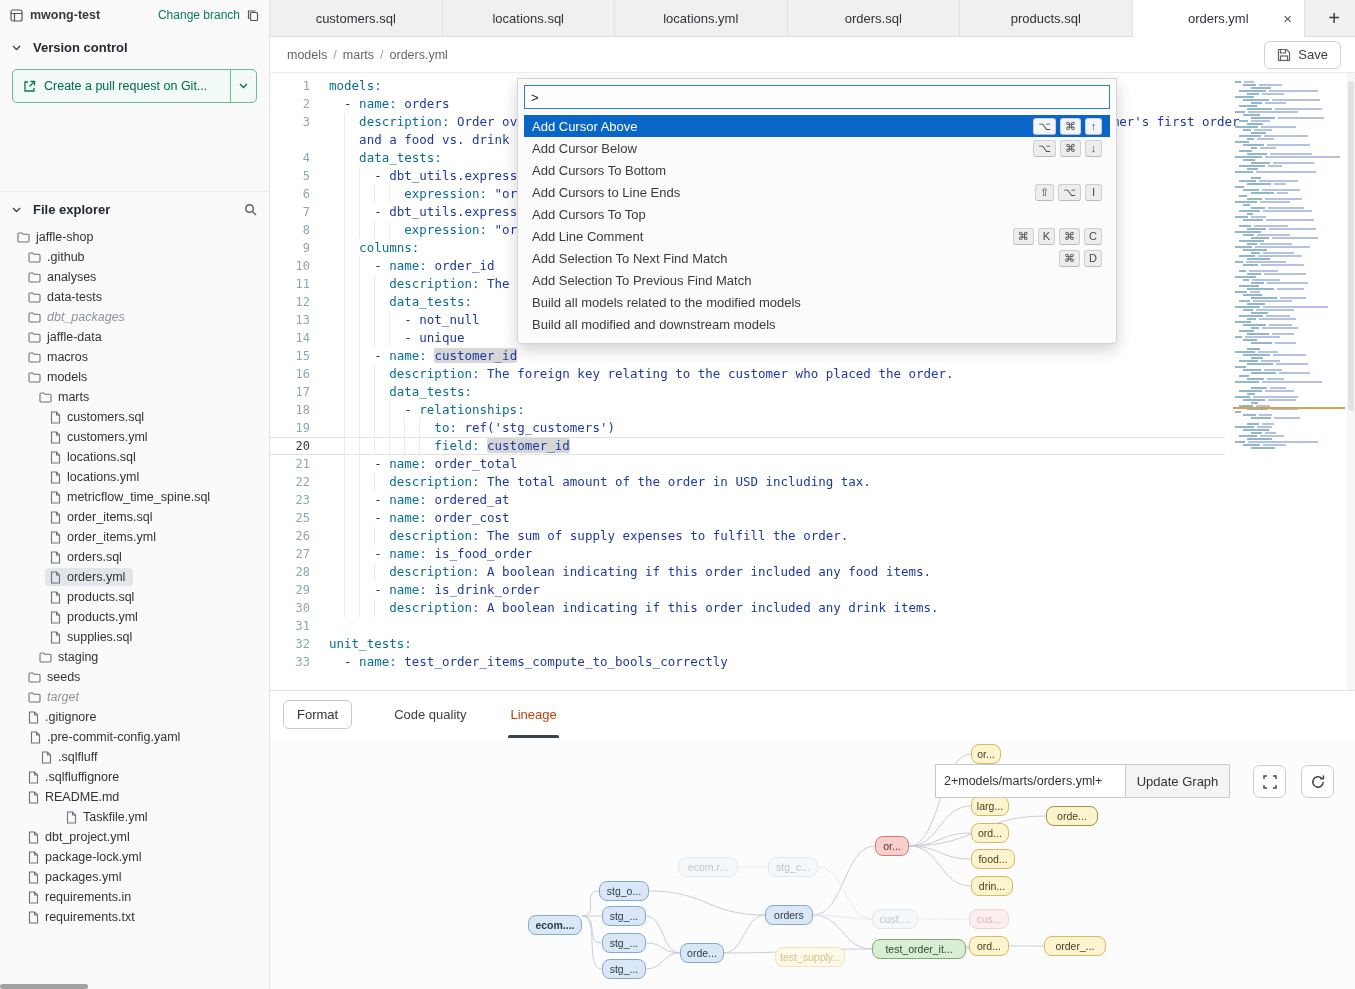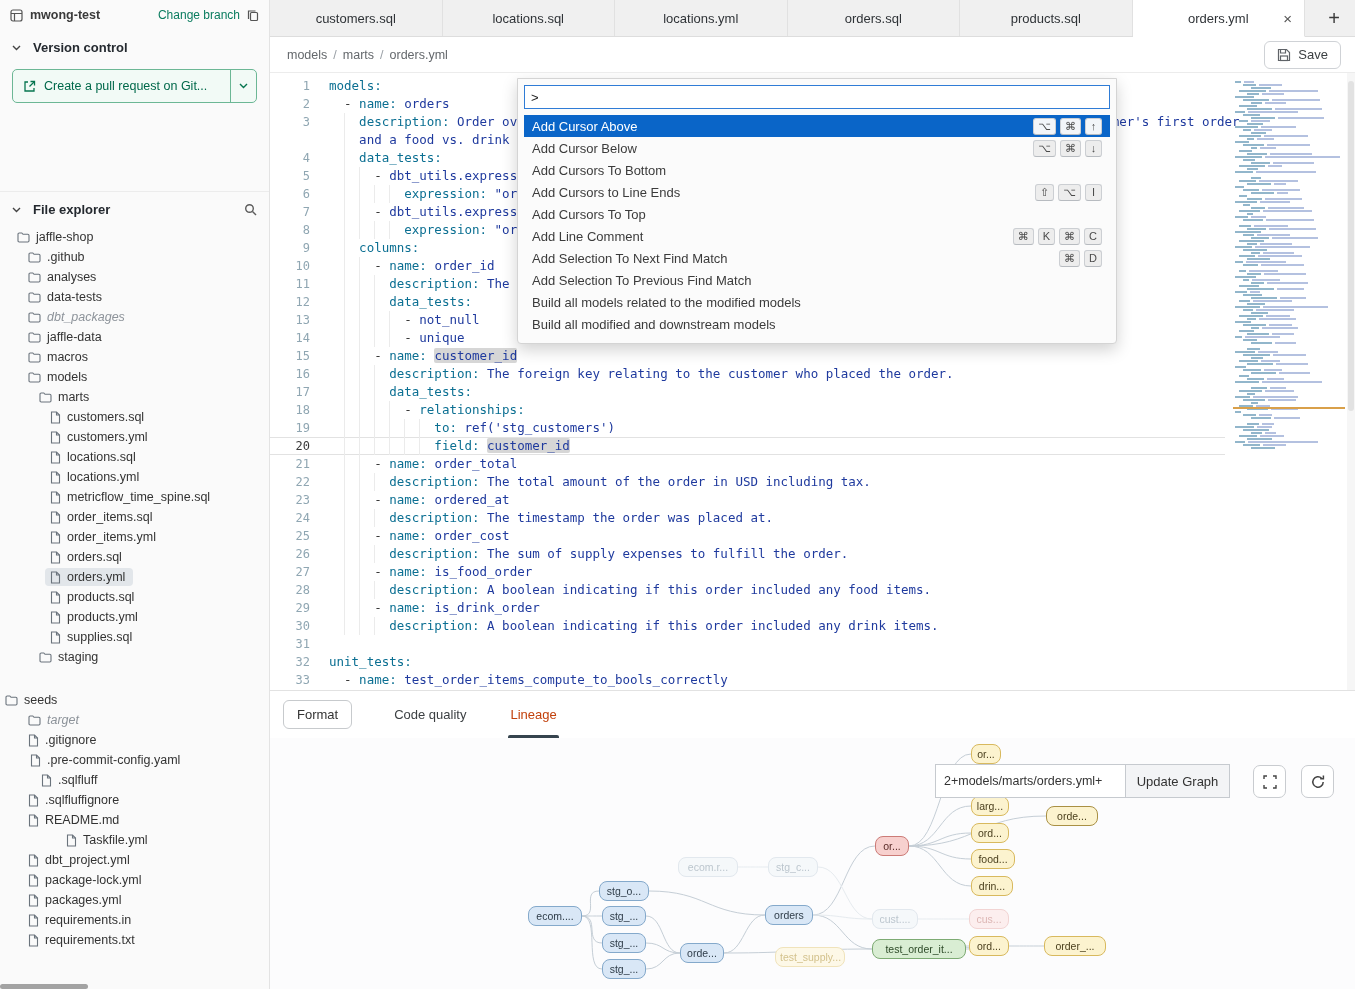--- a/index.html
+++ b/index.html
@@ -399,21 +399,21 @@
           <div class="trow" style="padding-left: 34px;">
             <span class="rowbox">
               <span class="ticon">
                 <svg width="13" height="11" viewBox="0 0 13 11">
                   <path d="M1 2.2C1 1.5 1.5 1 2.2 1h2.6L6 2.3h4.8c.7 0 1.2.5 1.2 1.2v5.3c0 .7-.5 1.2-1.2 1.2H2.2C1.5 10 1 9.5 1 8.8z" fill="none" stroke="#6a737c" stroke-width="1.1"></path>
                 </svg>
               </span>
               <span class="tlabel">staging</span>
             </span>
           </div>
-          <div class="trow" style=" margin-top: 23px;">
+          <div class="trow" style="padding-left: 23px;">
             <span class="rowbox">
               <span class="ticon">
                 <svg width="13" height="11" viewBox="0 0 13 11">
                   <path d="M1 2.2C1 1.5 1.5 1 2.2 1h2.6L6 2.3h4.8c.7 0 1.2.5 1.2 1.2v5.3c0 .7-.5 1.2-1.2 1.2H2.2C1.5 10 1 9.5 1 8.8z" fill="none" stroke="#6a737c" stroke-width="1.1"></path>
                 </svg>
               </span>
               <span class="tlabel">seeds</span>
             </span>
           </div>
           <div class="trow" style="padding-left: 23px;">
@@ -619,21 +619,20 @@
           <div class="crow"><span class="gut">14</span><span class="ctext"><i class="g" style="left: 15.06px;"></i><i class="g" style="left: 30.12px;"></i><i class="g" style="left: 45.18px;"></i><i class="g" style="left: 60.24px;"></i><span class="tp">          - </span><span class="tv">unique</span></span></div>
           <div class="crow"><span class="gut">15</span><span class="ctext"><i class="g" style="left: 15.06px;"></i><i class="g" style="left: 30.12px;"></i><span class="tp">      - </span><span class="tk">name:</span><span class="tv"> </span><span class="th">customer_id</span></span></div>
           <div class="crow"><span class="gut">16</span><span class="ctext"><i class="g" style="left: 15.06px;"></i><i class="g" style="left: 30.12px;"></i><i class="g" style="left: 45.18px;"></i><span class="tp">        </span><span class="tk">description:</span><span class="tv"> The foreign key relating to the customer who placed the order.</span></span></div>
           <div class="crow"><span class="gut">17</span><span class="ctext"><i class="g" style="left: 15.06px;"></i><i class="g" style="left: 30.12px;"></i><i class="g" style="left: 45.18px;"></i><span class="tp">        </span><span class="tk">data_tests:</span></span></div>
           <div class="crow"><span class="gut">18</span><span class="ctext"><i class="g" style="left: 15.06px;"></i><i class="g" style="left: 30.12px;"></i><i class="g" style="left: 45.18px;"></i><i class="g" style="left: 60.24px;"></i><span class="tp">          - </span><span class="tk">relationships:</span></span></div>
           <div class="crow"><span class="gut">19</span><span class="ctext"><i class="g" style="left: 15.06px;"></i><i class="g" style="left: 30.12px;"></i><i class="g" style="left: 45.18px;"></i><i class="g" style="left: 60.24px;"></i><i class="g" style="left: 75.3px;"></i><i class="g" style="left: 90.36px;"></i><span class="tp">              </span><span class="tk">to:</span><span class="tv"> ref('stg_customers')</span></span></div>
           <div class="crow cur"><span class="gut">20</span><span class="ctext"><i class="g" style="left: 15.06px;"></i><i class="g" style="left: 30.12px;"></i><i class="g" style="left: 45.18px;"></i><i class="g" style="left: 60.24px;"></i><i class="g" style="left: 75.3px;"></i><i class="g" style="left: 90.36px;"></i><span class="tp">              </span><span class="tk">field:</span><span class="tv"> </span><span class="th">customer_id</span></span></div>
           <div class="crow"><span class="gut">21</span><span class="ctext"><i class="g" style="left: 15.06px;"></i><i class="g" style="left: 30.12px;"></i><span class="tp">      - </span><span class="tk">name:</span><span class="tv"> order_total</span></span></div>
           <div class="crow"><span class="gut">22</span><span class="ctext"><i class="g" style="left: 15.06px;"></i><i class="g" style="left: 30.12px;"></i><i class="g" style="left: 45.18px;"></i><span class="tp">        </span><span class="tk">description:</span><span class="tv"> The total amount of the order in USD including tax.</span></span></div>
           <div class="crow"><span class="gut">23</span><span class="ctext"><i class="g" style="left: 15.06px;"></i><i class="g" style="left: 30.12px;"></i><span class="tp">      - </span><span class="tk">name:</span><span class="tv"> ordered_at</span></span></div>
-          <div class="crow"><span class="gut">24</span><span class="ctext"><i class="g" style="left: 15.06px;"></i><i class="g" style="left: 30.12px;"></i><i class="g" style="left: 45.18px;"></i><span class="tp">        </span><span class="tk">description:</span><span class="tv"> The timestamp the order was placed at.</span></span></div>
           <div class="crow"><span class="gut">25</span><span class="ctext"><i class="g" style="left: 15.06px;"></i><i class="g" style="left: 30.12px;"></i><span class="tp">      - </span><span class="tk">name:</span><span class="tv"> order_cost</span></span></div>
           <div class="crow"><span class="gut">26</span><span class="ctext"><i class="g" style="left: 15.06px;"></i><i class="g" style="left: 30.12px;"></i><i class="g" style="left: 45.18px;"></i><span class="tp">        </span><span class="tk">description:</span><span class="tv"> The sum of supply expenses to fulfill the order.</span></span></div>
           <div class="crow"><span class="gut">27</span><span class="ctext"><i class="g" style="left: 15.06px;"></i><i class="g" style="left: 30.12px;"></i><span class="tp">      - </span><span class="tk">name:</span><span class="tv"> is_food_order</span></span></div>
           <div class="crow"><span class="gut">28</span><span class="ctext"><i class="g" style="left: 15.06px;"></i><i class="g" style="left: 30.12px;"></i><i class="g" style="left: 45.18px;"></i><span class="tp">        </span><span class="tk">description:</span><span class="tv"> A boolean indicating if this order included any food items.</span></span></div>
           <div class="crow"><span class="gut">29</span><span class="ctext"><i class="g" style="left: 15.06px;"></i><i class="g" style="left: 30.12px;"></i><span class="tp">      - </span><span class="tk">name:</span><span class="tv"> is_drink_order</span></span></div>
           <div class="crow"><span class="gut">30</span><span class="ctext"><i class="g" style="left: 15.06px;"></i><i class="g" style="left: 30.12px;"></i><i class="g" style="left: 45.18px;"></i><span class="tp">        </span><span class="tk">description:</span><span class="tv"> A boolean indicating if this order included any drink items.</span></span></div>
           <div class="crow"><span class="gut">31</span><span class="ctext"></span></div>
           <div class="crow"><span class="gut">32</span><span class="ctext"><span class="tk">unit_tests:</span></span></div>
           <div class="crow"><span class="gut">33</span><span class="ctext"><span class="tp">  - </span><span class="tk">name:</span><span class="tv"> test_order_items_compute_to_bools_correctly</span></span></div>
         </div>
@@ -938,21 +937,21 @@
             <path d="M648 181 C673.5 181 673.5 181 699 181" class="ledge ghost"></path>
           </svg>
         <div id="lnodes">
             <div class="lnode yellow" style="left: 701px; top: 6px; width: 30px;">or...</div>
             <div class="lnode yellow emph" style="left: 776px; top: 68px; width: 52px;">orde...</div>
             <div class="lnode yellow" style="left: 701px; top: 58px; width: 38px;">larg...</div>
             <div class="lnode yellow" style="left: 701px; top: 85px; width: 38px;">ord...</div>
             <div class="lnode yellow" style="left: 701px; top: 111px; width: 44px;">food...</div>
             <div class="lnode yellow" style="left: 701px; top: 138px; width: 42px;">drin...</div>
             <div class="lnode pink" style="left: 605px; top: 98px; width: 34px;">or...</div>
-            <div class="lnode blue" style="left: 258px; top: 168px; width: 54px;">ecom....</div>
+            <div class="lnode blue" style="left: 258px; top: 177px; width: 54px; font-weight: bold;">ecom....</div>
             <div class="lnode blue" style="left: 329px; top: 143px; width: 50px;">stg_o...</div>
             <div class="lnode blue" style="left: 332px; top: 168px; width: 44px;">stg_...</div>
             <div class="lnode blue" style="left: 332px; top: 195px; width: 44px;">stg_...</div>
             <div class="lnode blue" style="left: 332px; top: 221px; width: 44px;">stg_...</div>
             <div class="lnode blue" style="left: 410px; top: 205px; width: 44px;">orde...</div>
             <div class="lnode blue" style="left: 495px; top: 167px; width: 48px;">orders</div>
             <div class="lnode ghost" style="left: 408px; top: 119px; width: 60px;">ecom.r...</div>
             <div class="lnode ghost" style="left: 498px; top: 119px; width: 50px;">stg_c...</div>
             <div class="lnode ghost" style="left: 602px; top: 171px; width: 46px;">cust....</div>
             <div class="lnode ghost-pink" style="left: 699px; top: 171px; width: 40px;">cus...</div>

